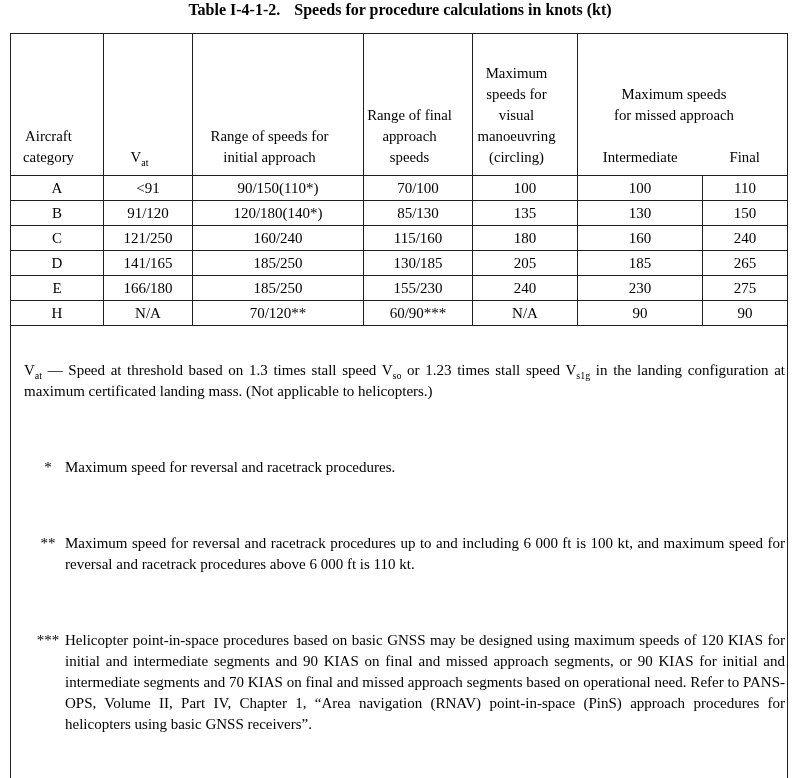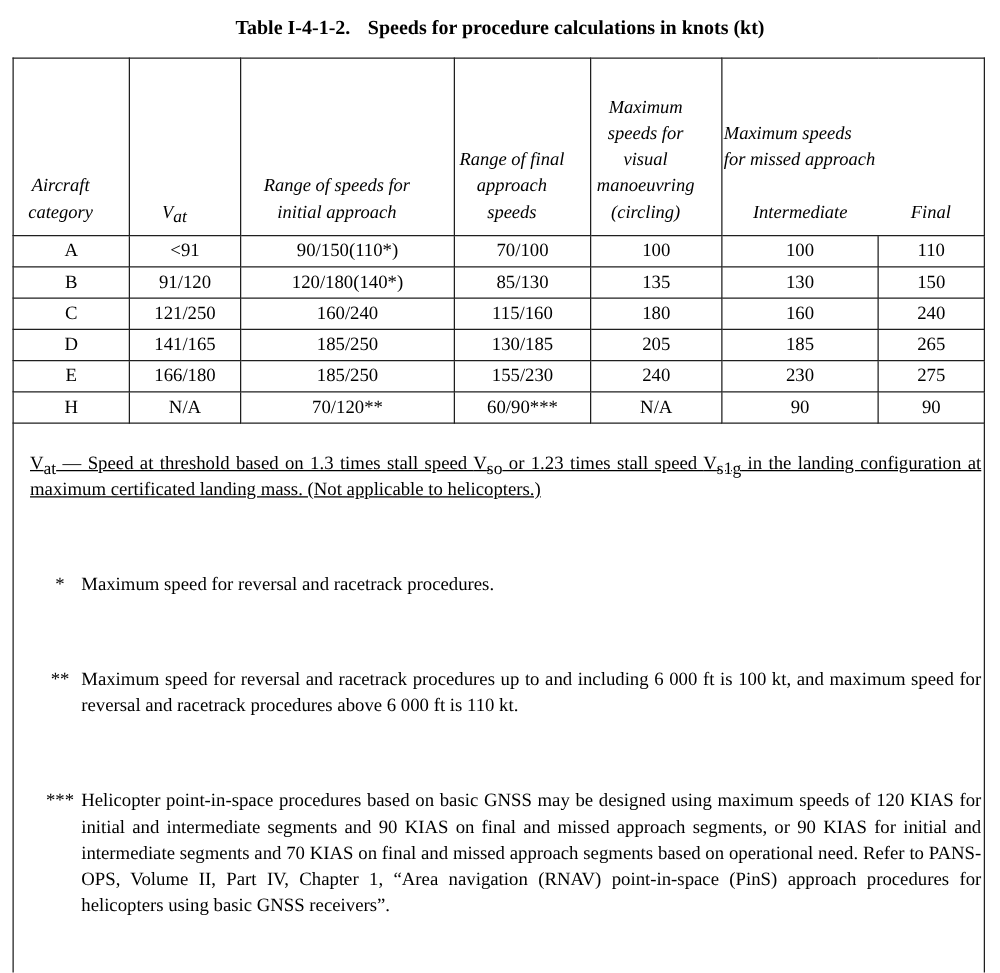--- a/index.html
+++ b/index.html
@@ -4,56 +4,55 @@
 <style>
   html,body{margin:0;padding:0;background:#fff;}
   body{
     width:800px;height:778px;
     font-family:"Liberation Serif","DejaVu Serif",serif;
     color:#000;
     -webkit-font-smoothing:antialiased;
   }
   .page{position:relative;width:800px;height:778px;overflow:hidden;}
   .doc-title{
-    padding-top:13px;
+    padding-top:0;
     text-align:center;
     font-weight:bold;
     font-size:16px;
     line-height:20px;
   }
   .doc-title .tlabel{margin-right:14px;}
   table.speeds{
     border-collapse:collapse;
     table-layout:fixed;
     width:777px;
     margin:13px 0 0 10px;
   }
   table.speeds th, table.speeds td{
     border:1px solid #1f1f1f;
     box-sizing:border-box;
   }
   table.speeds th{
     font-weight:normal;
-    font-style:italic;
     font-size:14.8px;
     line-height:21px;
     text-align:center;
     vertical-align:bottom;
     height:142px;
     padding:0 18px 7px 1px;
     white-space:pre-line;
   }
   th.group{
     position:relative;
     vertical-align:top;
     padding:0;
   }
   .group-title{
     padding-top:7px;
-    text-align:left;
+    text-align:center;
     white-space:pre-line;
   }
   .group-sub{
     position:absolute;
     left:0;right:0;bottom:7px;
     display:flex;
   }
   .group-sub .sub-int{width:59.5%;}
   .group-sub .sub-fin{width:40.5%;}
   table.speeds td{
@@ -68,40 +67,39 @@
   tr.row-cath td{height:44px;}
   td.notes-cell{
     text-align:left;
     vertical-align:top;
     white-space:normal;
     padding:16px 12px 10px 0;
     height:auto;
     font-size:15.5px;
   }
   .vat-def{
-    margin:0 0 0 11px;
+    margin:12px 0 0 11px;
     text-align:justify;
     line-height:21px;
-    text-decoration:underline;
   }
   .fnote{
     display:flex;
     margin-top:15px;
   }
   .fnote-marker{
     flex:0 0 52px;
     box-sizing:border-box;
     padding-left:18px;
   }
   .fnote-text{
     flex:1;
     text-align:justify;
     line-height:21px;
   }
-  sub{font-size:14px;line-height:0;}
+  sub{font-size:10px;line-height:0;}
 </style>
 </head>
 <body>
 
 <div class="page">
 
   <div class="doc-title">
     <span class="tlabel">Table I-4-1-2.</span><span>Speeds for procedure calculations in knots (kt)</span>
   </div>
 

